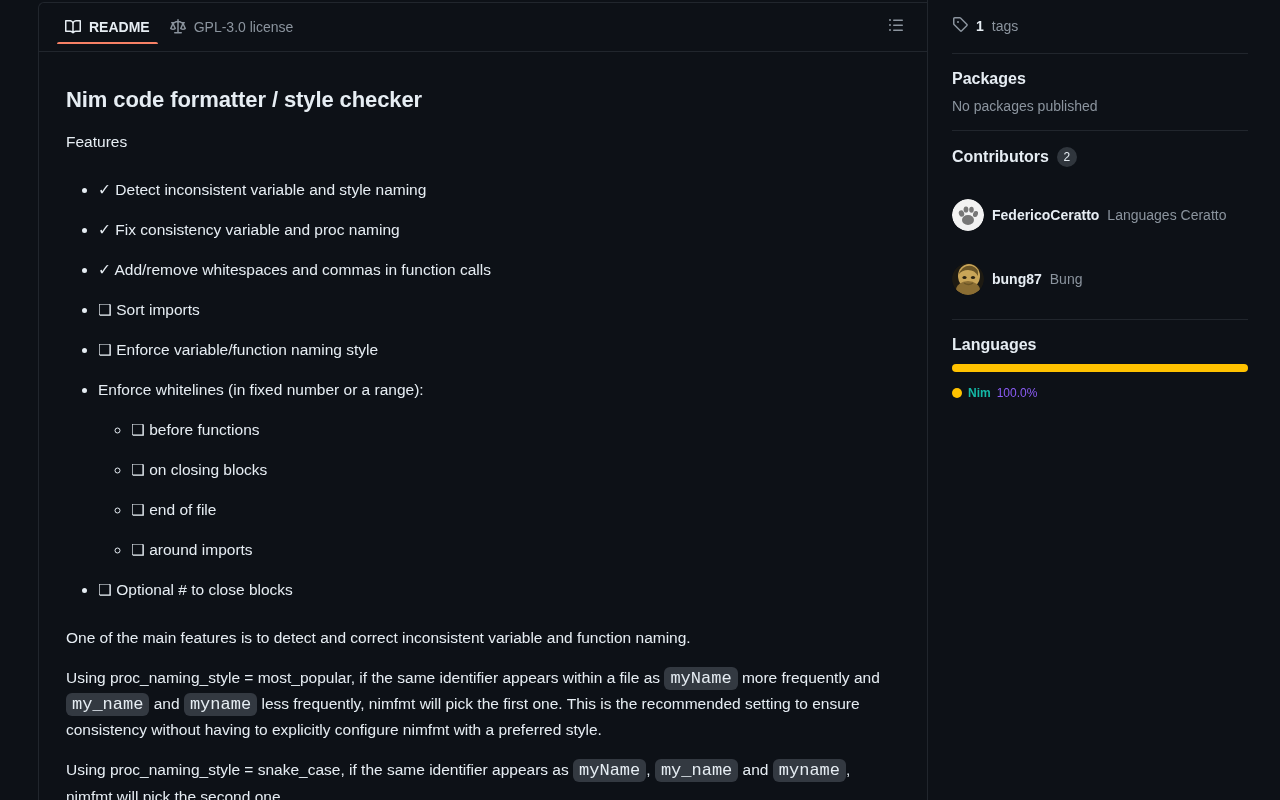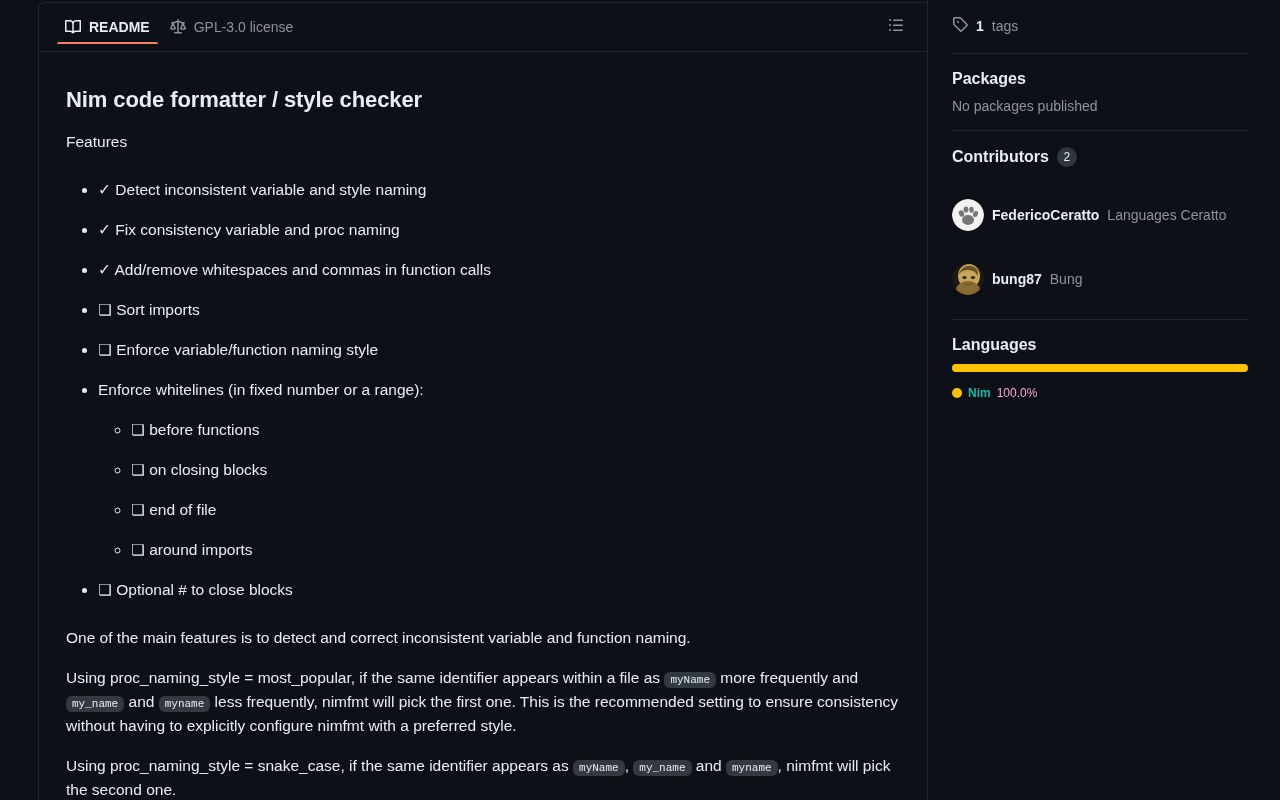--- a/index.html
+++ b/index.html
@@ -131,21 +131,21 @@
     padding: 0;
     font-size: 15.5px;
     line-height: 40px;
     color: #e6edf3;
   }
   ul.md-ul ul.md-ul-sub > li { line-height: 40px; }
   li::marker { color: #e6edf3; }
 
   code.inline {
     font-family: "Liberation Mono", "DejaVu Sans Mono", monospace;
-    font-size: 11px;
+    font-size: 17px;
     background: #6e768166;
     padding: 2px 6px;
     border-radius: 6px;
     color: #e6edf3;
     white-space: nowrap;
   }
 
   .glyph { font-family: "DejaVu Sans", sans-serif; }
 
   
@@ -235,21 +235,21 @@
   .lang-list { display: flex; flex-wrap: wrap; gap: 8px 16px; }
   .lang-item {
     display: flex;
     align-items: center;
     gap: 6px;
     font-size: 12px;
     cursor: pointer;
   }
   .lang-dot { width: 10px; height: 10px; border-radius: 50%; display: inline-block; }
   .lang-name { color: #14b8a6; font-weight: bold; font-size: 12px; }
-  .lang-pct { color: #f9a8d4; font-size: 12px; }
+  .lang-pct { color: #8b5cf6; font-size: 12px; }
 </style>
 </head>
 <body>
 
 <div id="root">
 
   <div class="readme-panel">
     <div class="readme-box">
 
       <div class="tabbar">

